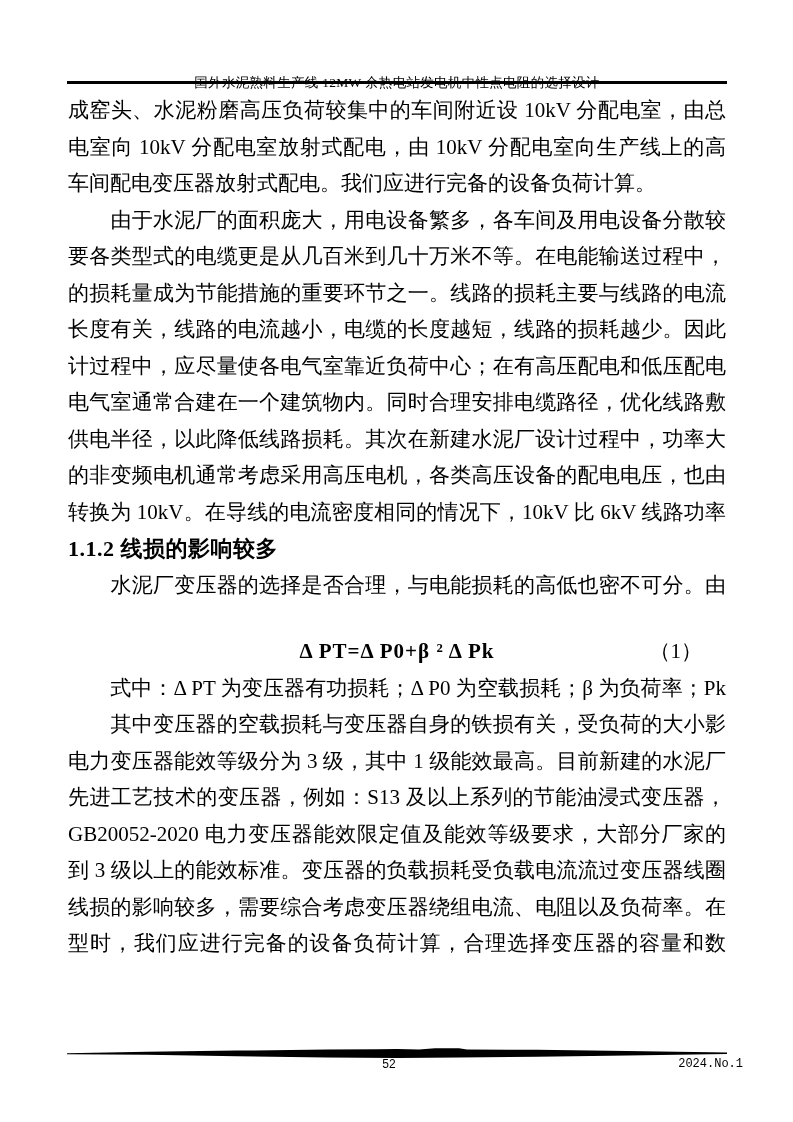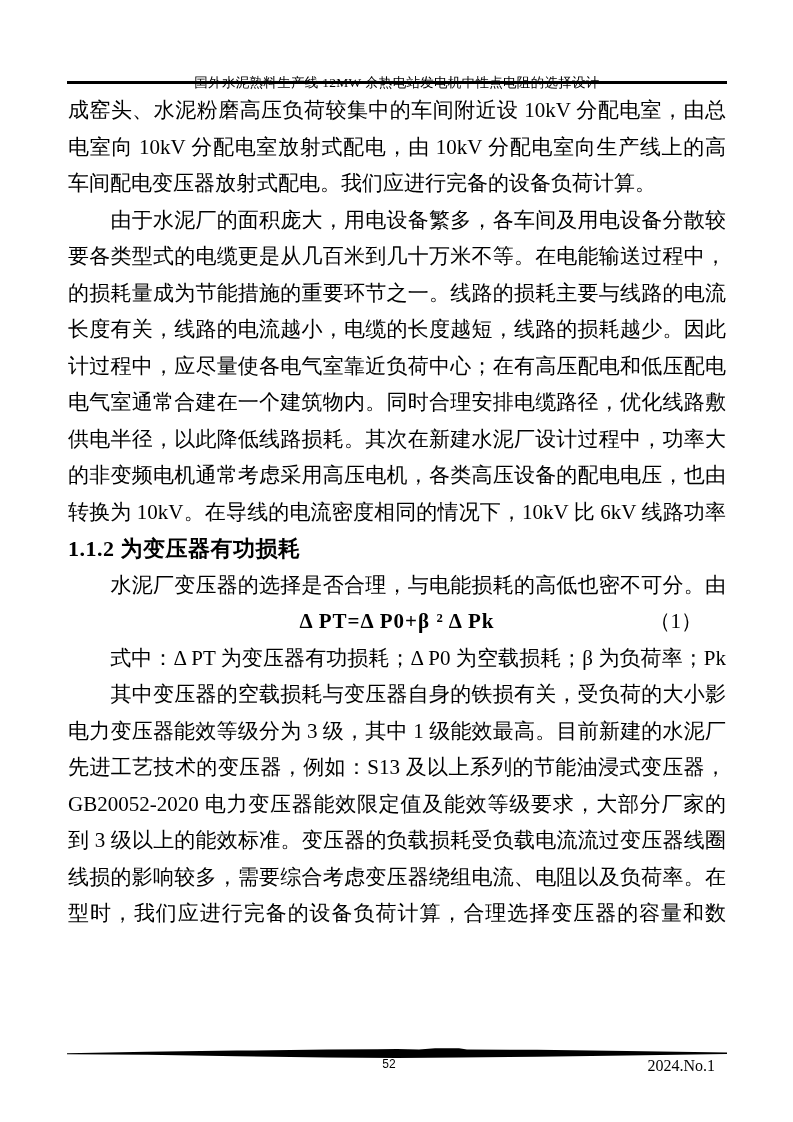--- a/index.html
+++ b/index.html
@@ -35,39 +35,40 @@
   .section-heading{
     height:36.5px;line-height:37px;font-size:22px;font-weight:bold;
     letter-spacing:0.5px;
   }
   .formula-row{
     position:relative;height:36.5px;line-height:36.5px;
   }
   .formula-expression{
     display:block;text-align:center;font-size:21px;font-weight:bold;
     letter-spacing:1px;
+    margin-top:30px;
   }
   .equation-number{
     position:absolute;right:24px;top:0;font-size:21px;line-height:36.5px;
   }
   sup.footnote-marker{
     font-size:12px;line-height:0;vertical-align:6px;letter-spacing:0;
   }
   .footer-rule{
     position:absolute;top:1046px;left:67px;width:660px;height:12px;
   }
   .footer-page-number{
     position:absolute;top:1057px;left:60px;width:658px;
     text-align:center;font-size:12px;
     font-family:"Liberation Sans","DejaVu Sans",sans-serif;
   }
   .footer-issue{
-    position:absolute;top:1057px;right:78px;
-    font-size:16px;
-    font-family:Liberation Serif, serif;
+    position:absolute;top:1057px;right:50px;
+    font-size:12px;
+    font-family:Liberation Mono, monospace;
   }
 </style>
 </head>
 <body>
 
 <div class="page">
 
   <div class="header-title">国外水泥熟料生产线 12MW 余热电站发电机中性点电阻的选择设计</div>
 
   <div class="header-rule"></div>
@@ -82,21 +83,21 @@
         <div class="text-line fill">　　由于水泥厂的面积庞大，用电设备繁多，各车间及用电设备分散较开，所需</div>
         <div class="text-line fill">要各类型式的电缆更是从几百米到几十万米不等。在电能输送过程中，降低线路</div>
         <div class="text-line fill">的损耗量成为节能措施的重要环节之一。线路的损耗主要与线路的电流和电缆的</div>
         <div class="text-line fill">长度有关，线路的电流越小，电缆的长度越短，线路的损耗越少。因此在电气设</div>
         <div class="text-line fill">计过程中，应尽量使各电气室靠近负荷中心；在有高压配电和低压配电的区域，</div>
         <div class="text-line fill">电气室通常合建在一个建筑物内。同时合理安排电缆路径，优化线路敷设，减小</div>
         <div class="text-line fill">供电半径，以此降低线路损耗。其次在新建水泥厂设计过程中，功率大于 200kW</div>
         <div class="text-line fill">的非变频电机通常考虑采用高压电机，各类高压设备的配电电压，也由传统的 6kV</div>
         <div class="text-line fill">转换为 10kV。在导线的电流密度相同的情况下，10kV 比 6kV 线路功率损失减少约</div>
       </div>
-      <div class="section-heading">1.1.2 为变压器有功损耗</div>
+      <div class="section-heading">1.1.2 线损的影响较多</div>
       <div>
         <div class="text-line fill">　　水泥厂变压器的选择是否合理，与电能损耗的高低也密不可分。由工业与民</div>
       </div>
       <div class="formula-row">
         <span class="equation-number">（1）</span>
         <span class="formula-expression">Δ PT=Δ P0+β ² Δ Pk</span>
       </div>
       <div>
         <div class="text-line fill">　　式中：Δ PT 为变压器有功损耗；Δ P0 为空载损耗；β 为负荷率；Pk 为负载</div>
       </div>

